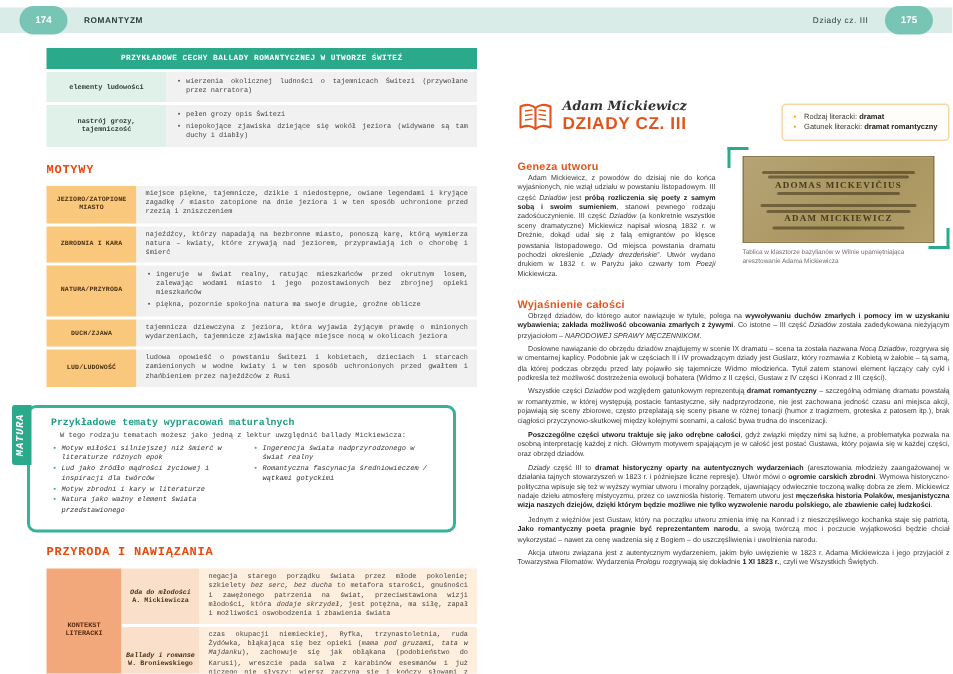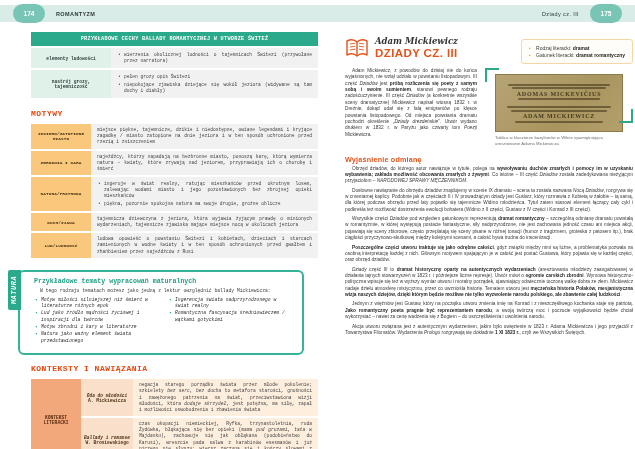--- a/index.html
+++ b/index.html
@@ -11,21 +11,21 @@
   .badge{position:absolute;top:-1px;width:32px;height:19px;background:#79c5b5;border-radius:10px;color:#fff;font-size:6.5px;font-weight:bold;display:flex;align-items:center;justify-content:center;}
   .badge.l{left:13px;}
   .badge.r{right:13px;}
   .crumb{position:absolute;top:0;height:17px;display:flex;align-items:center;font-size:5.5px;font-weight:bold;letter-spacing:.4px;color:#2e3a38;}
   .crumb.l{left:56px;}
   .crumb.r{right:56px;font-weight:normal;}
 
   
   .page{position:absolute;top:30px;}
   .page.left{left:31px;width:287px;font-family:Liberation Mono, monospace;}
-  .page.right{left:345px;width:288px;}
+  .page.right{left:345px;width:288px;margin-top:30px;}
 
   
   .tbl{width:100%;border-collapse:separate;border-spacing:0 2px;}
   .tbl td{vertical-align:middle;}
   .tbl .lab{background:#e0f1ea;font-weight:bold;font-size:4.6px;text-align:center;padding:3px 4px;width:72px;color:#2f3d3a;}
   .tbl .val{background:#f1f1f1;font-size:4.6px;line-height:1.35;padding:3px 6px;text-align:justify;color:#444;}
   .tbl-head{background:#2aa98b;color:#fff;font-weight:bold;font-size:5.2px;text-align:center;padding:4px 2px;letter-spacing:.3px;}
   ul.b{margin:0;padding:0;list-style:none;}
   ul.b li{position:relative;padding-left:7px;margin:1px 0;}
   ul.b li::before{content:"•";position:absolute;left:1px;top:0;color:#555;}
@@ -162,21 +162,21 @@
           <li>Motyw zbrodni i kary w literaturze</li>
           <li>Natura jako ważny element świata przedstawionego</li>
         </ul>
         <ul class="b">
           <li>Ingerencja świata nadprzyrodzonego w świat realny</li>
           <li>Romantyczna fascynacja średniowieczem / wątkami gotyckimi</li>
         </ul>
       </div>
     </div>
 
-    <h2 class="orange">KONTEKSTY I NAWIĄZANIA</h2>
+    <h2 class="orange">PRZYRODA I NAWIĄZANIA</h2>
 
     <table class="tbl ctx-tbl">
       <tbody>
           <tr>
         <td class="cat" rowspan="2">KONTEKST LITERACKI</td>
         <td class="work">
           <div>Oda do młodości</div>
           <div class="auth">A. Mickiewicza</div>
         </td>
         <td class="val">negacja starego porządku świata przez młode pokolenie; szkielety <i>bez serc, bez ducha</i> to metafora starości, gnuśności i zawężonego patrzenia na świat, przeciwstawiona wizji młodości, która <i>dodaje skrzydeł</i>, jest potężna, ma siłę, zapał i możliwości oswobodzenia i zbawienia świata</td>
@@ -209,41 +209,42 @@
         </div>
       </div>
       <div class="info-box">
         <div>Rodzaj literacki: <b>dramat</b></div>
         <div>Gatunek literacki: <b>dramat romantyczny</b></div>
       </div>
     </div>
 
     <div class="genesis-row">
       <div class="genesis-col">
+        <h2 class="sec">Geneza utworu</h2>
         <p class="body">Adam Mickiewicz, z powodów do dzisiaj nie do końca wyjaśnionych, nie wziął udziału w powstaniu listopadowym. III część <i>Dziadów</i> jest <b>próbą rozliczenia się poety z samym sobą i swoim sumieniem</b>, stanowi pewnego rodzaju zadośćuczynienie. III część <i>Dziadów</i> (a konkretnie wszystkie sceny dramatyczne) Mickiewicz napisał wiosną 1832 r. w Dreźnie, dokąd udał się z falą emigrantów po klęsce powstania listopadowego. Od miejsca powstania dramatu pochodzi określenie „<i>Dziady drezdeńskie</i>”. Utwór wydano drukiem w 1832 r. w Paryżu jako czwarty tom <i>Poezji</i> Mickiewicza.</p>
       </div>
       <figure class="figure" style="margin:0;">
         <span class="bracket tl"></span>
         <span class="bracket br"></span>
         <div class="plaque">
           <div class="bar" style="width:86%"></div>
           <div class="bar" style="width:80%"></div>
           <div class="big">ADOMAS MICKEVIČIUS</div>
           <div class="bar" style="width:70%"></div>
           <div class="gap"></div>
           <div class="bar" style="width:88%"></div>
           <div class="bar" style="width:82%"></div>
           <div class="big">ADAM MICKIEWICZ</div>
           <div class="bar" style="width:74%"></div>
         </div>
         <figcaption class="caption">Tablica w klasztorze bazylianów w Wilnie upamiętniająca aresztowanie Adama Mickiewicza</figcaption>
       </figure>
     </div>
 
-    <h2 class="sec">Wyjaśnienie odmianę</h2>
+    <h2 class="sec">Wyjaśnienie całości</h2>
     <p class="body">Obrzęd dziadów, do którego autor nawiązuje w tytule, polega na <b>wywoływaniu duchów zmarłych i pomocy im w uzyskaniu wybawienia; zakłada możliwość obcowania zmarłych z żywymi</b>. Co istotne – III część <i>Dziadów</i> została zadedykowana nieżyjącym przyjaciołom – <i>NARODOWEJ SPRAWY MĘCZENNIKOM</i>.</p>
     <p class="body">Dosłowne nawiązanie do obrzędu dziadów znajdujemy w scenie IX dramatu – scena ta została nazwana <i>Nocą Dziadów</i>, rozgrywa się w cmentarnej kaplicy. Podobnie jak w częściach II i IV prowadzącym dziady jest Guślarz, który rozmawia z Kobietą w żałobie – tą samą, dla której podczas obrzędu przed laty pojawiło się tajemnicze Widmo młodzieńca. Tytuł zatem stanowi element łączący cały cykl i podkreśla też możliwość dostrzeżenia ewolucji bohatera (Widmo z II części, Gustaw z IV części i Konrad z III części).</p>
 
     <p class="body">Wszystkie części <i>Dziadów</i> pod względem gatunkowym reprezentują <b>dramat romantyczny</b> – szczególną odmianę dramatu powstałą w romantyzmie, w której występują postacie fantastyczne, siły nadprzyrodzone, nie jest zachowana jedność czasu ani miejsca akcji, pojawiają się sceny zbiorowe, często przeplatają się sceny pisane w różnej tonacji (humor z tragizmem, groteska z patosem itp.), brak ciągłości przyczynowo-skutkowej między kolejnymi scenami, a całość bywa trudna do inscenizacji.</p>
     <p class="body"><b>Poszczególne części utworu traktuje się jako odrębne całości</b>, gdyż związki między nimi są luźne, a problematyka pozwala na osobną interpretację każdej z nich. Głównym motywem spajającym je w całość jest postać Gustawa, który pojawia się w każdej części, oraz obrzęd dziadów.</p>
     <p class="body"><i>Dziady</i> część III to <b>dramat historyczny oparty na autentycznych wydarzeniach</b> (aresztowania młodzieży zaangażowanej w działania tajnych stowarzyszeń w 1823 r. i późniejsze liczne represje). Utwór mówi o <b>ogromie carskich zbrodni</b>. Wymowa historyczno-polityczna wpisuje się też w wyższy wymiar utworu i moralny porządek, ujawniający odwiecznie toczoną walkę dobra ze złem. Mickiewicz nadaje dziełu atmosferę mistycyzmu, przez co uwzniośla historię. Tematem utworu jest <b>męczeńska historia Polaków, mesjanistyczna wizja naszych dziejów, dzięki którym będzie możliwe nie tylko wyzwolenie narodu polskiego, ale zbawienie całej ludzkości</b>.</p>
     <p class="body">Jednym z więźniów jest Gustaw, który na początku utworu zmienia imię na Konrad i z nieszczęśliwego kochanka staje się patriotą. <b>Jako romantyczny poeta pragnie być reprezentantem narodu</b>, a swoją twórczą moc i poczucie wyjątkowości będzie chciał wykorzystać – nawet za cenę wadzenia się z Bogiem – do uszczęśliwienia i uwolnienia narodu.</p>
 
     <p class="body">Akcja utworu związana jest z autentycznym wydarzeniem, jakim było uwięzienie w 1823 r. Adama Mickiewicza i jego przyjaciół z Towarzystwa Filomatów. Wydarzenia <i>Prologu</i> rozgrywają się dokładnie <b>1 XI 1823 r.</b>, czyli we Wszystkich Świętych.</p>
   </section>

